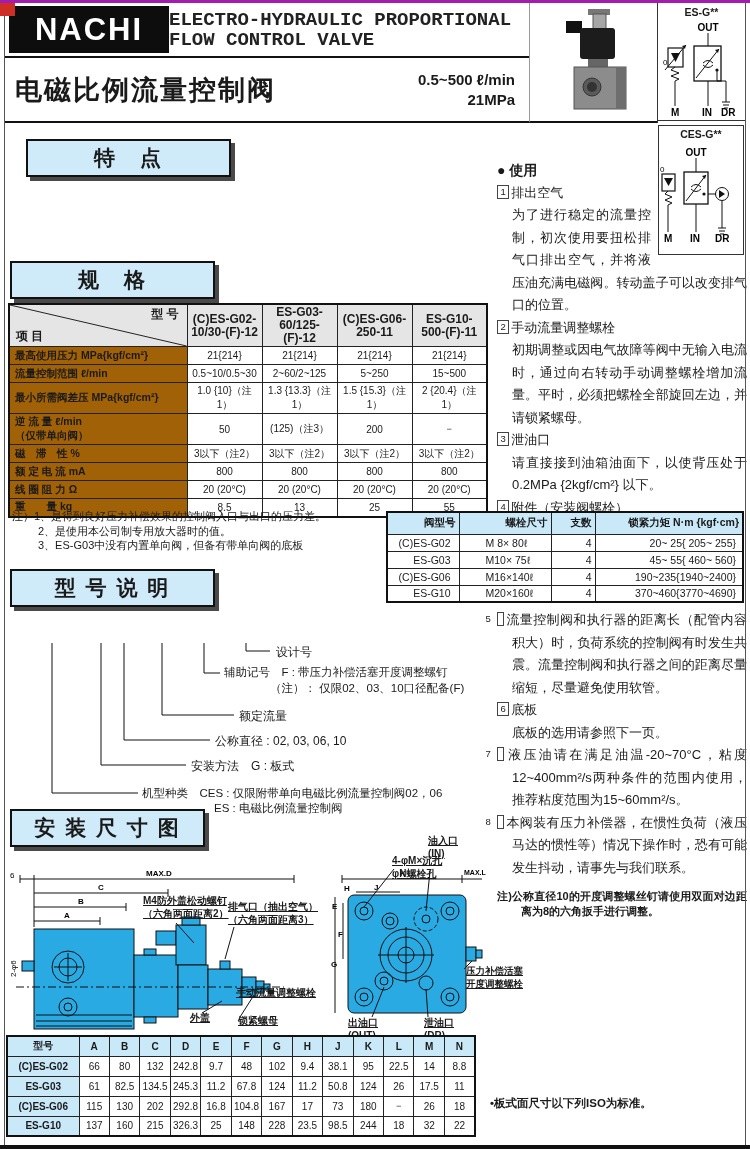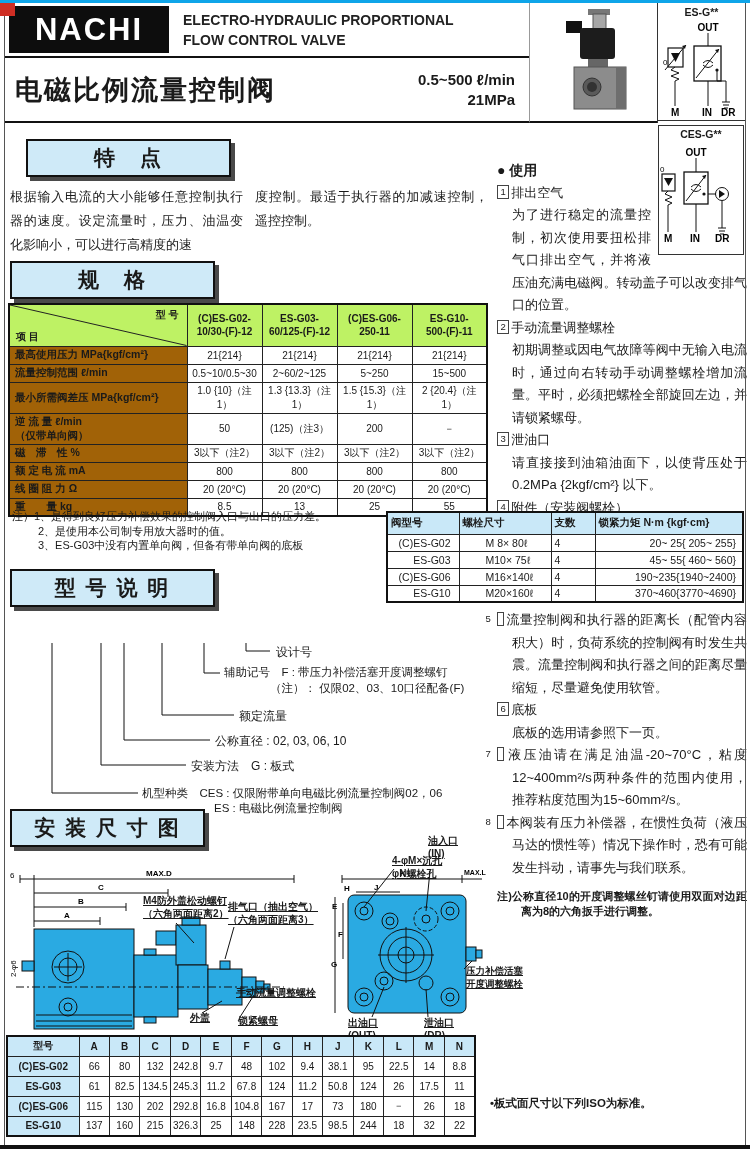--- a/index.html
+++ b/index.html
@@ -1,49 +1,49 @@
 <!DOCTYPE html>
 <html><head>
 <meta charset="utf-8">
 <style>
   html,body{margin:0;padding:0;background:#e8e8e8;}
   *{box-sizing:border-box;}
   .page{position:relative;width:750px;height:1149px;background:#fff;margin:0 auto;
         font-family:"Liberation Sans","DejaVu Sans",sans-serif;color:#1a1a1a;overflow:hidden;
-        border-top:3px solid #0ea5e9;border-bottom:4px solid #111;}
+        border-top:3px solid #a21caf;border-bottom:4px solid #111;}
   .page:before{content:"";position:absolute;left:4px;top:0;bottom:0;border-left:1px solid #555;}
   .page:after{content:"";position:absolute;right:4px;top:0;bottom:0;border-right:1px solid #555;}
   .red-marker{position:absolute;left:0;top:0;width:15px;height:13px;background:#cf2e24;}
 
   
   .header{display:flex;height:120px;margin:0 5px;}
   .header-left{flex:1;display:flex;flex-direction:column;}
   .h-row1{display:flex;height:55px;border-bottom:2px solid #111;align-items:center;}
   .logo-box{width:160px;height:47px;background:#0d0d0d;color:#fff;display:flex;align-items:center;justify-content:center;
             font-size:31px;font-weight:bold;letter-spacing:2px;margin:3px 0 3px 4px;}
-  .en-title{padding-left:14px;font-size:14px;font-weight:bold;line-height:20px;color:#222;}
+  .en-title{font-size:19px;font-weight:bold;line-height:20px;color:#222;font-family:Liberation Mono, monospace;}
   .h-row2{flex:1;display:flex;align-items:center;border-bottom:2px solid #111;}
   .cn-title{font-size:27px;font-weight:bold;letter-spacing:2px;padding-left:10px;flex:1;}
   .flow-specs{font-size:15px;font-weight:bold;text-align:right;line-height:20px;padding-right:14px;}
   .photo-cell{width:128px;border-bottom:2px solid #111;border-left:1px solid #999;display:flex;align-items:center;justify-content:center;}
   .sym-col{width:88px;border-left:1px solid #333;display:flex;flex-direction:column;}
   .sym-es{height:118px;border-bottom:1px solid #333;text-align:center;padding-top:3px;}
   .sym-title{font-size:10.5px;font-weight:bold;}
 
   
   .main{position:relative;height:910px;}
   .hbox{position:absolute;width:205px;height:38px;background:#cfeaf8;border:2px solid #111;
         box-shadow:4px 4px 0 #4a4a4a;font-size:21px;font-weight:bold;text-align:center;line-height:33px;letter-spacing:2px;}
   .feat-text{position:absolute;left:10px;top:62px;width:478px;display:flex;gap:12px;}
   .feat-col{width:233px;font-size:13px;line-height:24px;text-align:justify;font-weight:500;}
 
   table{border-collapse:collapse;}
   .spec-table{position:absolute;left:8px;top:180px;width:480px;font-size:10px;border:2px solid #111;table-layout:fixed;}
   .spec-table th,.spec-table td{border:1px solid #222;padding:1px 2px;text-align:center;}
-  .spec-table thead th{background:#bef264;height:42px;font-weight:bold;font-size:10px;line-height:13px;}
+  .spec-table thead th{background:#e5e5e5;height:42px;font-weight:bold;font-size:12px;line-height:13px;}
   .spec-table td{height:18px;white-space:pre-line;}
   .spec-table td.rowhead{background:#a16207;text-align:left;padding-left:5px;font-weight:bold;font-size:10.5px;}
   .corner{position:relative;}
   .corner svg{position:absolute;left:0;top:0;width:100%;height:100%;}
   .corner .tr{position:absolute;top:3px;right:8px;}
   .corner .bl{position:absolute;bottom:3px;left:6px;}
   .spec-notes{position:absolute;left:12px;top:386px;width:400px;font-size:11px;line-height:14.5px;font-weight:500;}
   .spec-notes .ind1{padding-left:26px;}
   .spec-notes .ind2{padding-left:40px;}
 
@@ -63,21 +63,21 @@
   .ces-box{position:absolute;left:658px;top:2px;width:86px;height:130px;border:1px solid #333;text-align:center;padding-top:2px;background:#fff;}
   .usage{position:absolute;left:497px;width:250px;font-size:13px;line-height:22.5px;font-weight:500;text-align:justify;}
   .u-head{font-weight:bold;font-size:14px;}
   .nbox{display:inline-block;border:1px solid #444;font-size:9.5px;line-height:12px;padding:0 2.5px;margin-right:2px;vertical-align:2px;font-weight:normal;}
   .u-body{padding-left:15px;}
   .hang{padding-left:15px;text-indent:-15px;}
   .u-foot{margin-top:10px;font-size:11px;line-height:15px;padding-left:24px;text-indent:-24px;font-weight:bold;}
   .float-spacer{float:right;width:96px;height:96px;}
 
   .bolt-table{position:absolute;left:386px;top:388px;width:358px;font-size:10.5px;border:2px solid #111;}
-  .bolt-table th,.bolt-table td{border:1px solid #222;padding:1px 3px;text-align:left;height:17px;}
+  .bolt-table th,.bolt-table td{border:1px solid #222;padding:1px 3px;text-align:right;height:17px;}
   .bolt-table thead th{background:#c9e8f8;height:22px;}
   .bolt-table td.rowhead{background:#fff;text-align:right;padding-right:8px;}
   .bolt-table td:nth-child(2){text-align:left;padding-left:26px;}
   .bolt-table td:nth-child(4){text-align:right;padding-right:6px;}
 
   
   .bottom{position:relative;height:116px;margin:0 6px;display:flex;}
   .dim-table{width:470px;font-size:10px;border:2px solid #111;table-layout:fixed;align-self:flex-start;margin-top:2px;}
   .dim-table th,.dim-table td{border:1px solid #222;padding:1px 0;text-align:center;height:20px;}
   .dim-table thead th{background:#c9e8f8;font-weight:bold;}
@@ -176,24 +176,20 @@
         <polyline points="8,51 5,54 12,57 5,60 12,63 8,65" fill="none" stroke="#111"></polyline>
         <line x1="8" y1="65" x2="8" y2="92" stroke="#111"></line>
         <text x="0" y="32" font-size="8">0</text>
         <text x="4" y="102" font-size="10" font-weight="bold">M</text>
         <text x="30" y="102" font-size="10" font-weight="bold">IN</text>
         <text x="55" y="102" font-size="10" font-weight="bold">DR</text>
       </svg>
     </div>
 
     <div class="hbox" style="left:10px;top:16px;margin-left:16px;">特　点</div>
-    <div class="feat-text">
-      <div class="feat-col">根据输入电流的大小能够任意控制执行器的速度。设定流量时，压力、油温变化影响小，可以进行高精度的速</div>
-      <div class="feat-col">度控制。最适于执行器的加减速控制，遥控控制。</div>
-    </div>
 
     <div class="hbox" style="left:10px;top:138px;">规　格</div>
     <table class="spec-table">
       <colgroup>
           <col style="width:178px">
           <col>
           <col>
           <col>
           <col>
         </colgroup>

